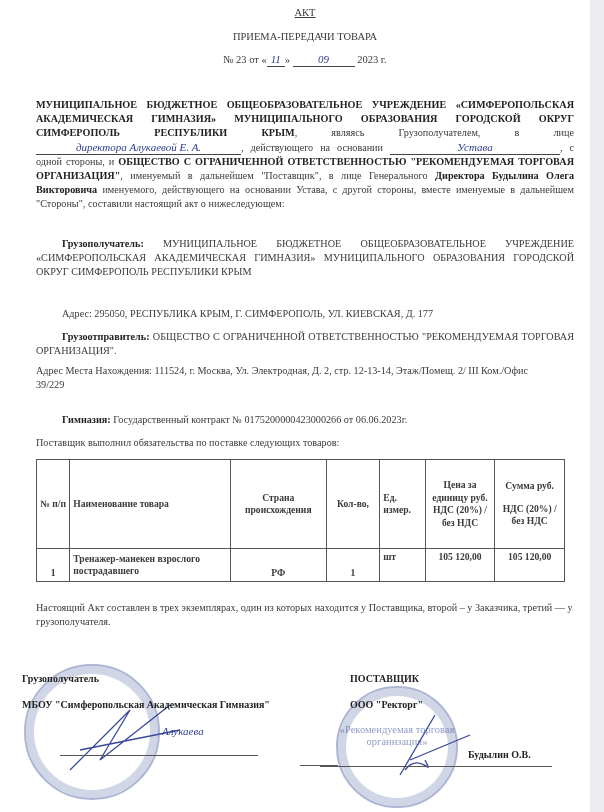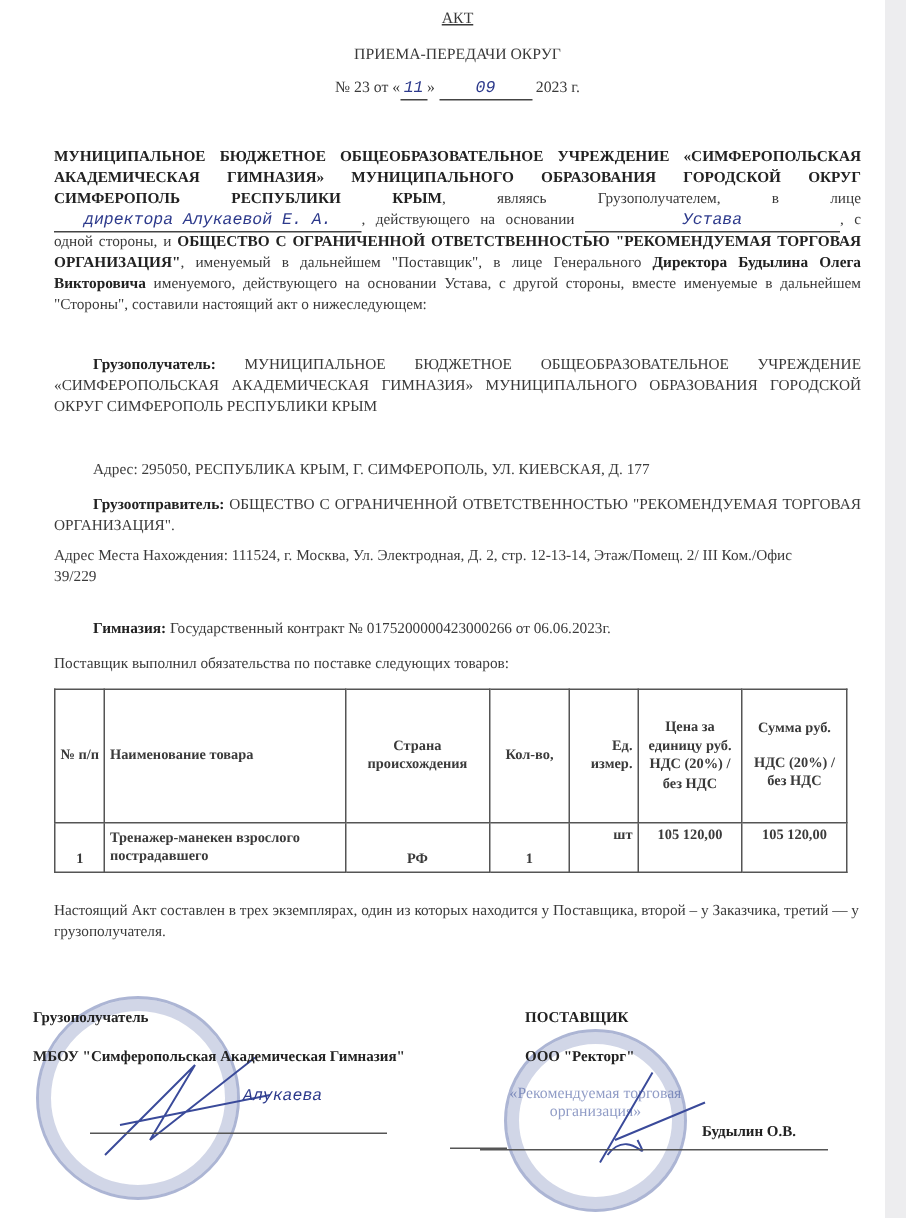--- a/index.html
+++ b/index.html
@@ -7,41 +7,41 @@
       width: 604px; height: 812px; overflow: hidden; position: relative;
       background: #ffffff;
       font-family: "Liberation Serif", serif;
       color: #3a3a3a;
     }
     .strip { position: absolute; right: 0; top: 0; width: 14px; height: 812px; background: #ededef; }
     .page { position: absolute; left: 36px; top: 0; width: 538px; font-size: 10.2px; line-height: 14px; }
     .title1 { position: absolute; top: 6px; left: 0; width: 100%; text-align: center; font-size: 10.5px; text-decoration: underline; }
     .title2 { position: absolute; top: 30px; left: 0; width: 100%; text-align: center; font-size: 10.5px; }
     .title3 { position: absolute; top: 52px; left: 0; width: 100%; text-align: center; font-size: 10.5px; }
-    .hand { font-family: Liberation Mono, monospace; font-style: italic; color: #2d3a8c; font-size: 11px; }
+    .hand { font-family: Liberation Serif, serif; font-style: italic; color: #2d3a8c; font-size: 11px; }
     .uline { display: inline-block; border-bottom: 1px solid #444; text-align: center; }
     .block { position: absolute; left: 0; width: 538px; text-align: justify; }
     .b { font-weight: bold; color: #222; }
     .indent { text-indent: 26px; }
     .p1 { top: 98px; }
     .p2 { top: 237px; }
     .p3 { top: 307px; }
     table.goods {
       position: absolute; top: 459px; left: 0; width: 529px;
       border-collapse: collapse; font-size: 9.6px; line-height: 12.5px;
     }
     table.goods td, table.goods th {
       border: 1px solid #555; font-weight: bold; padding: 2px 3px; vertical-align: middle;
     }
     table.goods th { height: 84px; }
     .c-num { width: 26px; text-align: center; }
     .c-name { width: 152px; text-align: left; }
     .c-country { width: 88px; text-align: center; }
     .c-qty { width: 46px; text-align: center; }
-    .c-unit { width: 38px; text-align: right; }
+    .c-unit { width: 38px; text-align: left; }
     .c-price { width: 62px; text-align: center; }
     .c-sum { width: 62px; text-align: center; }
     .row1 td { height: 28px; }
     .p8 { top: 601px; text-align: left; }
     .sig-left { position: absolute; left: 22px; top: 672px; width: 260px; font-size: 10px; line-height: 14px; }
     .sig-right { position: absolute; left: 320px; top: 672px; width: 220px; font-size: 10px; line-height: 14px; }
     .stamp {
       position: absolute; border-radius: 50%; border: 2px solid rgba(70,90,160,0.45);
       box-shadow: inset 0 0 0 6px rgba(255,255,255,0), inset 0 0 0 8px rgba(70,90,160,0.25);
     }
@@ -55,21 +55,21 @@
     .scribble { position: absolute; }
   </style>
 </head>
 <body>
 
 <div class="strip"></div>
 
 <div class="page">
 
   <div class="title1">АКТ</div>
-  <div class="title2">ПРИЕМА-ПЕРЕДАЧИ ОКРУГ</div>
+  <div class="title2">ПРИЕМА-ПЕРЕДАЧИ ТОВАРА</div>
   <div class="title3">
     <span>№ 23 от «</span><span class="uline hand" style="min-width:18px">11</span><span>»</span>
     <span class="uline hand" style="min-width:62px">09</span>
     <span>2023 г.</span>
   </div>
 
   <div class="block p1">
     <span class="b">МУНИЦИПАЛЬНОЕ БЮДЖЕТНОЕ ОБЩЕОБРАЗОВАТЕЛЬНОЕ УЧРЕЖДЕНИЕ «СИМФЕРОПОЛЬСКАЯ АКАДЕМИЧЕСКАЯ ГИМНАЗИЯ» МУНИЦИПАЛЬНОГО ОБРАЗОВАНИЯ ГОРОДСКОЙ ОКРУГ СИМФЕРОПОЛЬ РЕСПУБЛИКИ КРЫМ</span><span>, являясь Грузополучателем, в лице</span>
     <span class="uline hand" style="min-width:205px">директора Алукаевой Е. А.</span><span>, действующего на основании</span>
     <span class="uline hand" style="min-width:170px">Устава</span><span>, с одной стороны, и</span>

